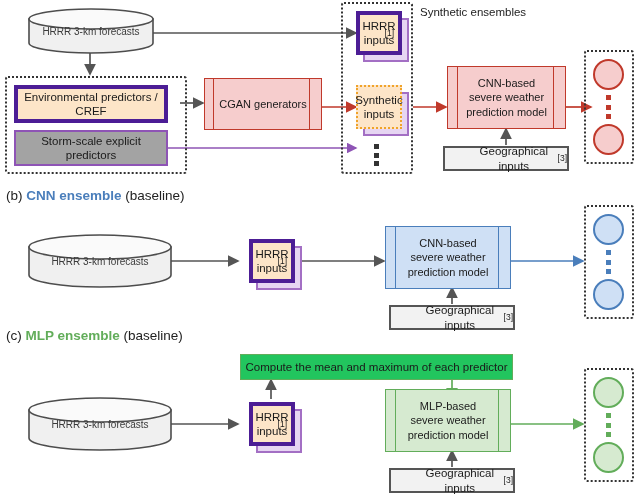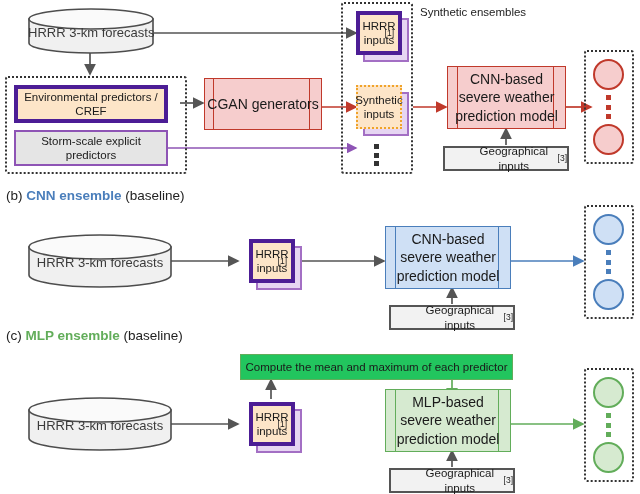--- a/index.html
+++ b/index.html
@@ -14,43 +14,43 @@
   .panel-title{font-size:13.5px;color:#222;white-space:nowrap;}
   .panel-title .accent{font-weight:bold;}
   .accent-cnn{color:#4a7ebb;}
   .accent-mlp{color:#62ad5a;}
 
   
   .cyl{position:absolute;}
   .cyl svg{display:block;}
   .cyl-label{
     position:absolute;left:0;right:0;top:50%;transform:translateY(-42%);
-    text-align:center;font-size:13px;color:#3a3a3a;white-space:nowrap;
+    text-align:center;font-size:10px;color:#3a3a3a;white-space:nowrap;
   }
 
   
   .box{
     position:absolute;box-sizing:border-box;display:flex;
     align-items:center;justify-content:center;text-align:center;
     font-size:11.5px;line-height:1.25;
   }
 
   .box-orange{background:#fde5c8;border:4px solid #4c1d95;color:#1a1a1a;}
   .box-orange-dotted{background:#fde5c8;border:2.5px dotted #f0a32a;color:#1a1a1a;}
-  .box-purple{background:#e5e5e5;border:2px solid #8e54b5;color:#1a1a1a;}
+  .box-purple{background:#a3a3a3;border:2px solid #8e54b5;color:#1a1a1a;}
   .shadow-purple{background:#e6d5f2;border:2px solid #a36fc4;}
   .box-gray{background:#f2f2f2;border:2px solid #555;color:#1a1a1a;padding-left:28px;}
   .box-green{background:#22c55e;border:1.6px solid #62ad5a;color:#1a1a1a;}
 
   
   .rule{position:absolute;top:0;bottom:0;width:0;border-left:1.6px solid currentColor;}
   .model{position:absolute;box-sizing:border-box;}
   .model .inner{
     position:absolute;inset:0;display:flex;align-items:center;justify-content:center;
-    text-align:center;font-size:14px;line-height:1.3;color:#1a1a1a;
+    text-align:center;font-size:11px;line-height:1.3;color:#1a1a1a;
   }
   .model-red{background:#f6cdcd;border:1.6px solid #c0392b;color:#c0392b;}
   .model-blue{background:#cfe0f5;border:1.6px solid #4a7ebb;color:#4a7ebb;}
   .model-green{background:#d6ead0;border:1.6px solid #62ad5a;color:#62ad5a;}
 
   
   .dashgroup{position:absolute;box-sizing:border-box;border:2px dotted #333;border-radius:3px;}
 
   
   .circle{position:absolute;border-radius:50%;box-sizing:border-box;}

